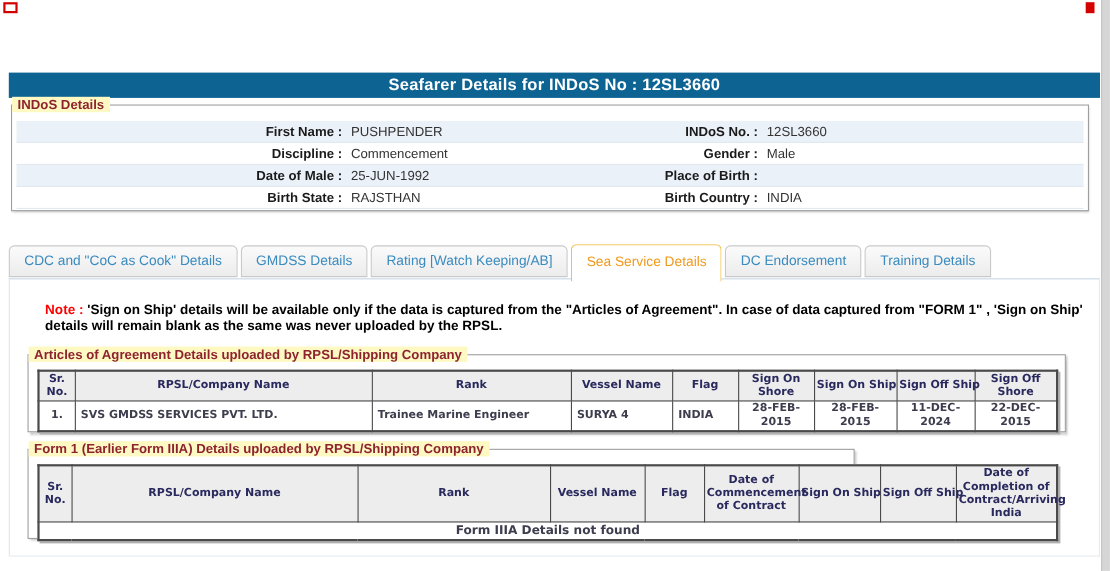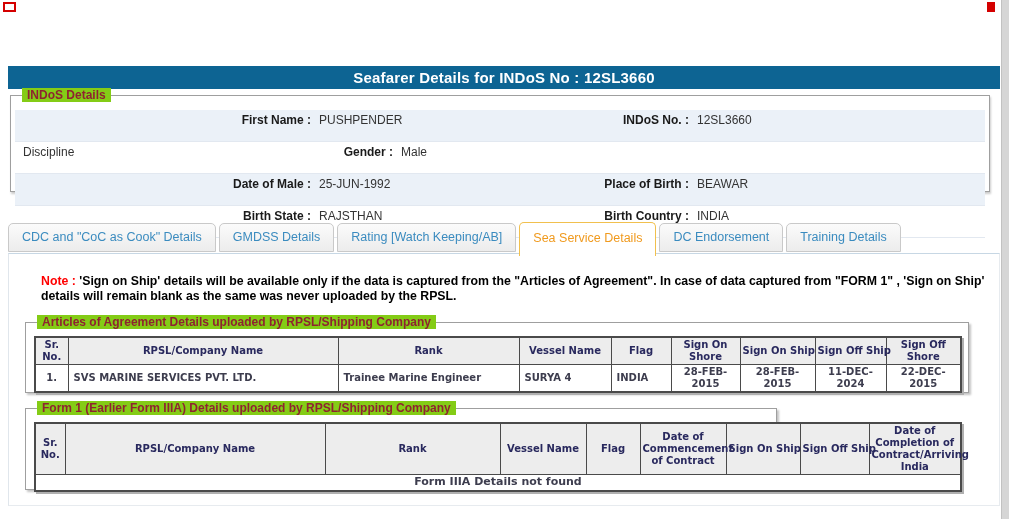--- a/index.html
+++ b/index.html
@@ -21,27 +21,27 @@
     background:#d6d6d6; border-left:1px solid #c2c2c2; }
 
   
   .title-bar { position:absolute; left:8px; top:66px; width:992px; height:23px;
     background:#0d6493; color:#fff; font-size:15px; font-weight:bold;
     text-align:center; line-height:23px; letter-spacing:.2px; }
 
   
   .fs { position:absolute; border:1px solid #9f9f9f; background:#fff;
     box-shadow:1px 2px 2px #cccccc; }
-  .fs-legend { position:absolute; top:-8px; left:11px; background:#84cc16;
+  .fs-legend { position:absolute; top:-8px; left:0; background:#fef9c3;
     padding:0 5px; color:#8e2330; font-size:12px; font-weight:bold; white-space:nowrap; }
 
   
   #indos-fs { left:10px; top:95px; width:980px; height:97px; }
   .indos-rows { position:absolute; left:4px; top:14px; right:4px; }
-  .indos-row { display:flex; height:32px; line-height:20px; font-size:12px;
+  .indos-row { display:flex; height:20px; line-height:20px; font-size:12px;
     border-bottom:1px solid #e2e8f0; }
   .indos-row.alt { background:#ebf1f8; }
   .ind-lbl { font-weight:bold; color:#1a1a1a; text-align:right; }
   .ind-val { color:#333; padding-left:8px; }
   .lbl-left { width:296px; } .val-left { width:278px; }
   .lbl-right { width:100px; } .val-right { flex:1; }
 
   
   .tab-strip { position:absolute; left:8px; top:220px; width:992px; height:34px;
     display:flex; align-items:flex-end; z-index:3; }
@@ -99,29 +99,29 @@
   <div class="fs" id="indos-fs">
     <span class="fs-legend">INDoS Details</span>
     <div class="indos-rows">
       <div class="indos-row alt">
         <span class="ind-lbl lbl-left">First Name :</span>
         <span class="ind-val val-left">PUSHPENDER</span>
         <span class="ind-lbl lbl-right">INDoS No. :</span>
         <span class="ind-val val-right">12SL3660</span>
       </div>
       <div class="indos-row">
-        <span class="ind-val val-left">Discipline</span>
+        <span class="ind-lbl lbl-left">Discipline :</span>
+        <span class="ind-val val-left">Commencement</span>
         <span class="ind-lbl lbl-right">Gender :</span>
         <span class="ind-val val-right">Male</span>
       </div>
       <div class="indos-row alt">
         <span class="ind-lbl lbl-left">Date of Male :</span>
         <span class="ind-val val-left">25-JUN-1992</span>
         <span class="ind-lbl lbl-right">Place of Birth :</span>
-        <span class="ind-val val-right">BEAWAR</span>
       </div>
       <div class="indos-row">
         <span class="ind-lbl lbl-left">Birth State :</span>
         <span class="ind-val val-left">RAJSTHAN</span>
         <span class="ind-lbl lbl-right">Birth Country :</span>
         <span class="ind-val val-right">INDIA</span>
       </div>
     </div>
   </div>
 
@@ -161,21 +161,21 @@
           <th>Rank</th>
           <th>Vessel Name</th>
           <th>Flag</th>
           <th>Sign On Shore</th>
           <th class="nw">Sign On Ship</th>
           <th class="nw">Sign Off Ship</th>
           <th>Sign Off Shore</th>
         </tr>
         <tr class="data">
           <td class="c">1.</td>
-          <td class="l">SVS MARINE SERVICES PVT. LTD.</td>
+          <td class="l">SVS GMDSS SERVICES PVT. LTD.</td>
           <td class="l">Trainee Marine Engineer</td>
           <td class="l">SURYA 4</td>
           <td class="l">INDIA</td>
           <td class="c">28-FEB-2015</td>
           <td class="c">28-FEB-2015</td>
           <td class="c">11-DEC-2024</td>
           <td class="c">22-DEC-2015</td>
         </tr>
       </tbody>
         </table>

